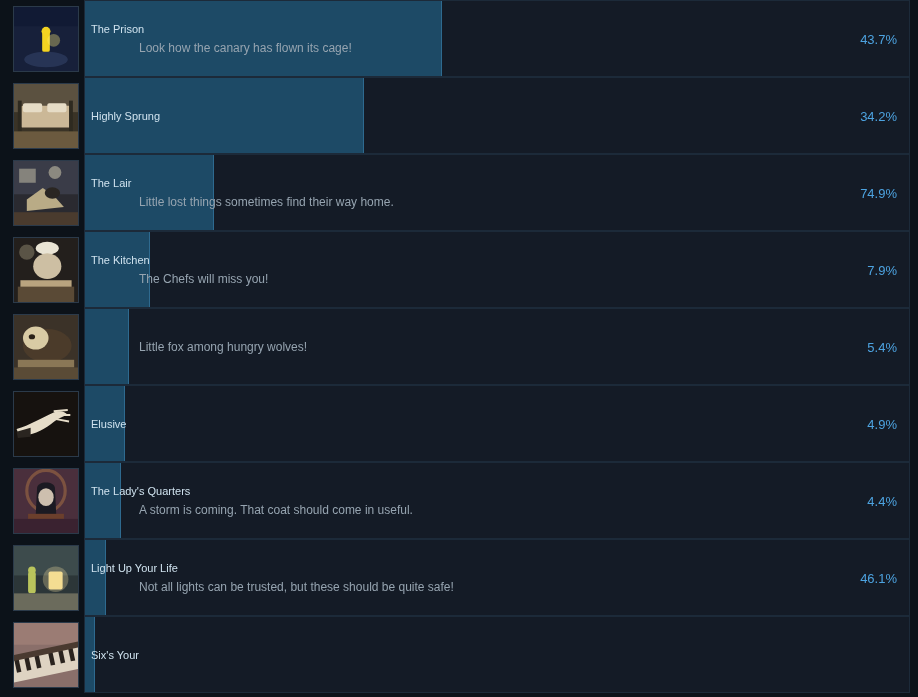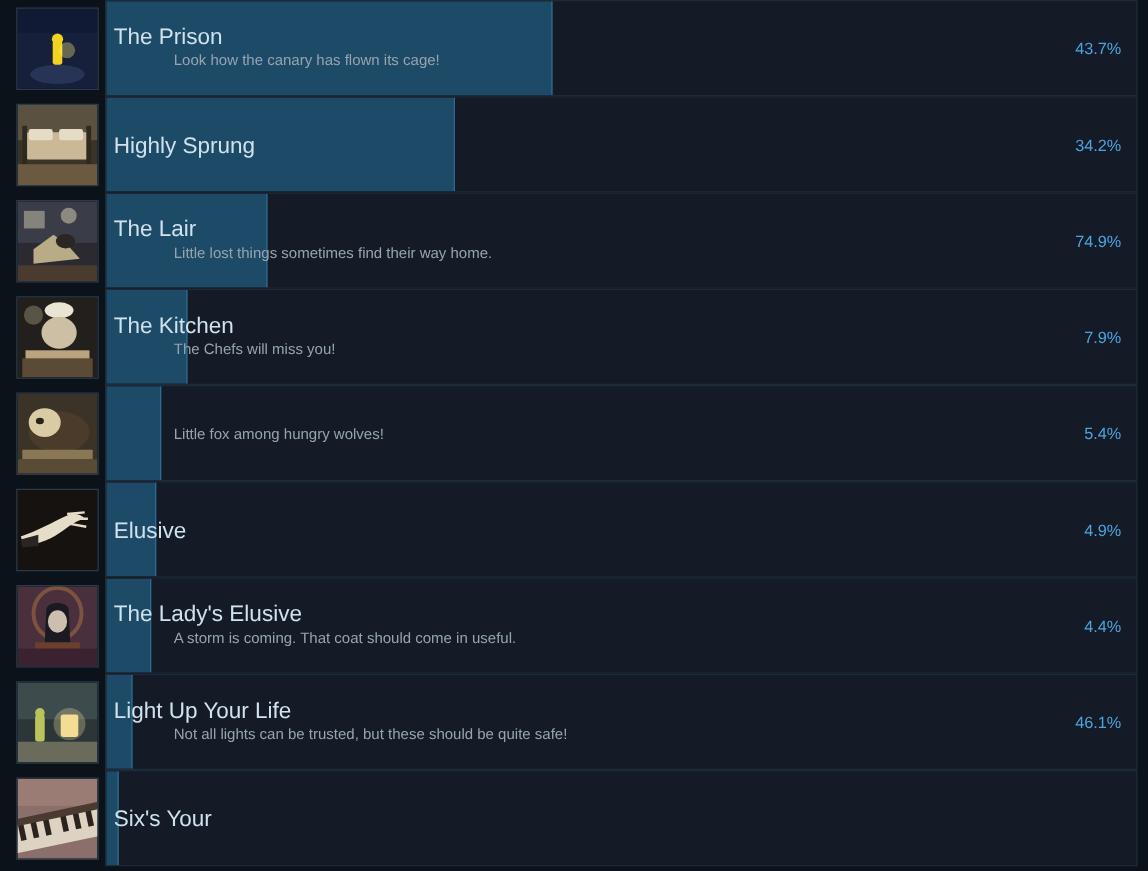--- a/index.html
+++ b/index.html
@@ -72,21 +72,21 @@
     top: 0;
     bottom: 0;
     right: 70px;
     display: flex;
     flex-direction: column;
     justify-content: center;
     z-index: 2;
     pointer-events: none;
   }
   .ach-name {
-    font-size: 18px;
+    font-size: 11px;
     color: #cfe2ee;
     line-height: 19px;
     white-space: nowrap;
   }
   .ach-desc {
     font-size: 12px;
     color: #96a4b0;
     line-height: 17px;
     white-space: nowrap;
     margin-top: 1px;
@@ -279,21 +279,21 @@
      <path d="M36 30 C36 18, 64 18, 64 30 L66 72 L34 72 Z" fill="#1b1a22"></path>
      <ellipse cx="50" cy="44" rx="12" ry="14" fill="#cdbfae"></ellipse>
      <rect x="22" y="70" width="56" height="8" fill="#6b3f2c"></rect>
      <rect x="0" y="78" width="100" height="22" fill="#3a2230"></rect>
           </svg>
         </div>
       </div>
       <div class="ach-body">
         <div class="bar" style="width:36px"></div>
         <div class="ach-text">
-          <span class="ach-name">The Lady's Elusive</span>
+          <span class="ach-name">The Lady's Quarters</span>
           <span class="ach-desc">A storm is coming. That coat should come in useful.</span>
         </div>
         <span class="ach-pct">4.4%</span>
       </div>
     </div>
     <div class="ach-row">
       <div class="thumb-wrap">
         <div class="thumb">
           <svg viewBox="0 0 100 100" preserveAspectRatio="none">
             <rect width="100" height="100" fill="#2c3638"></rect>

